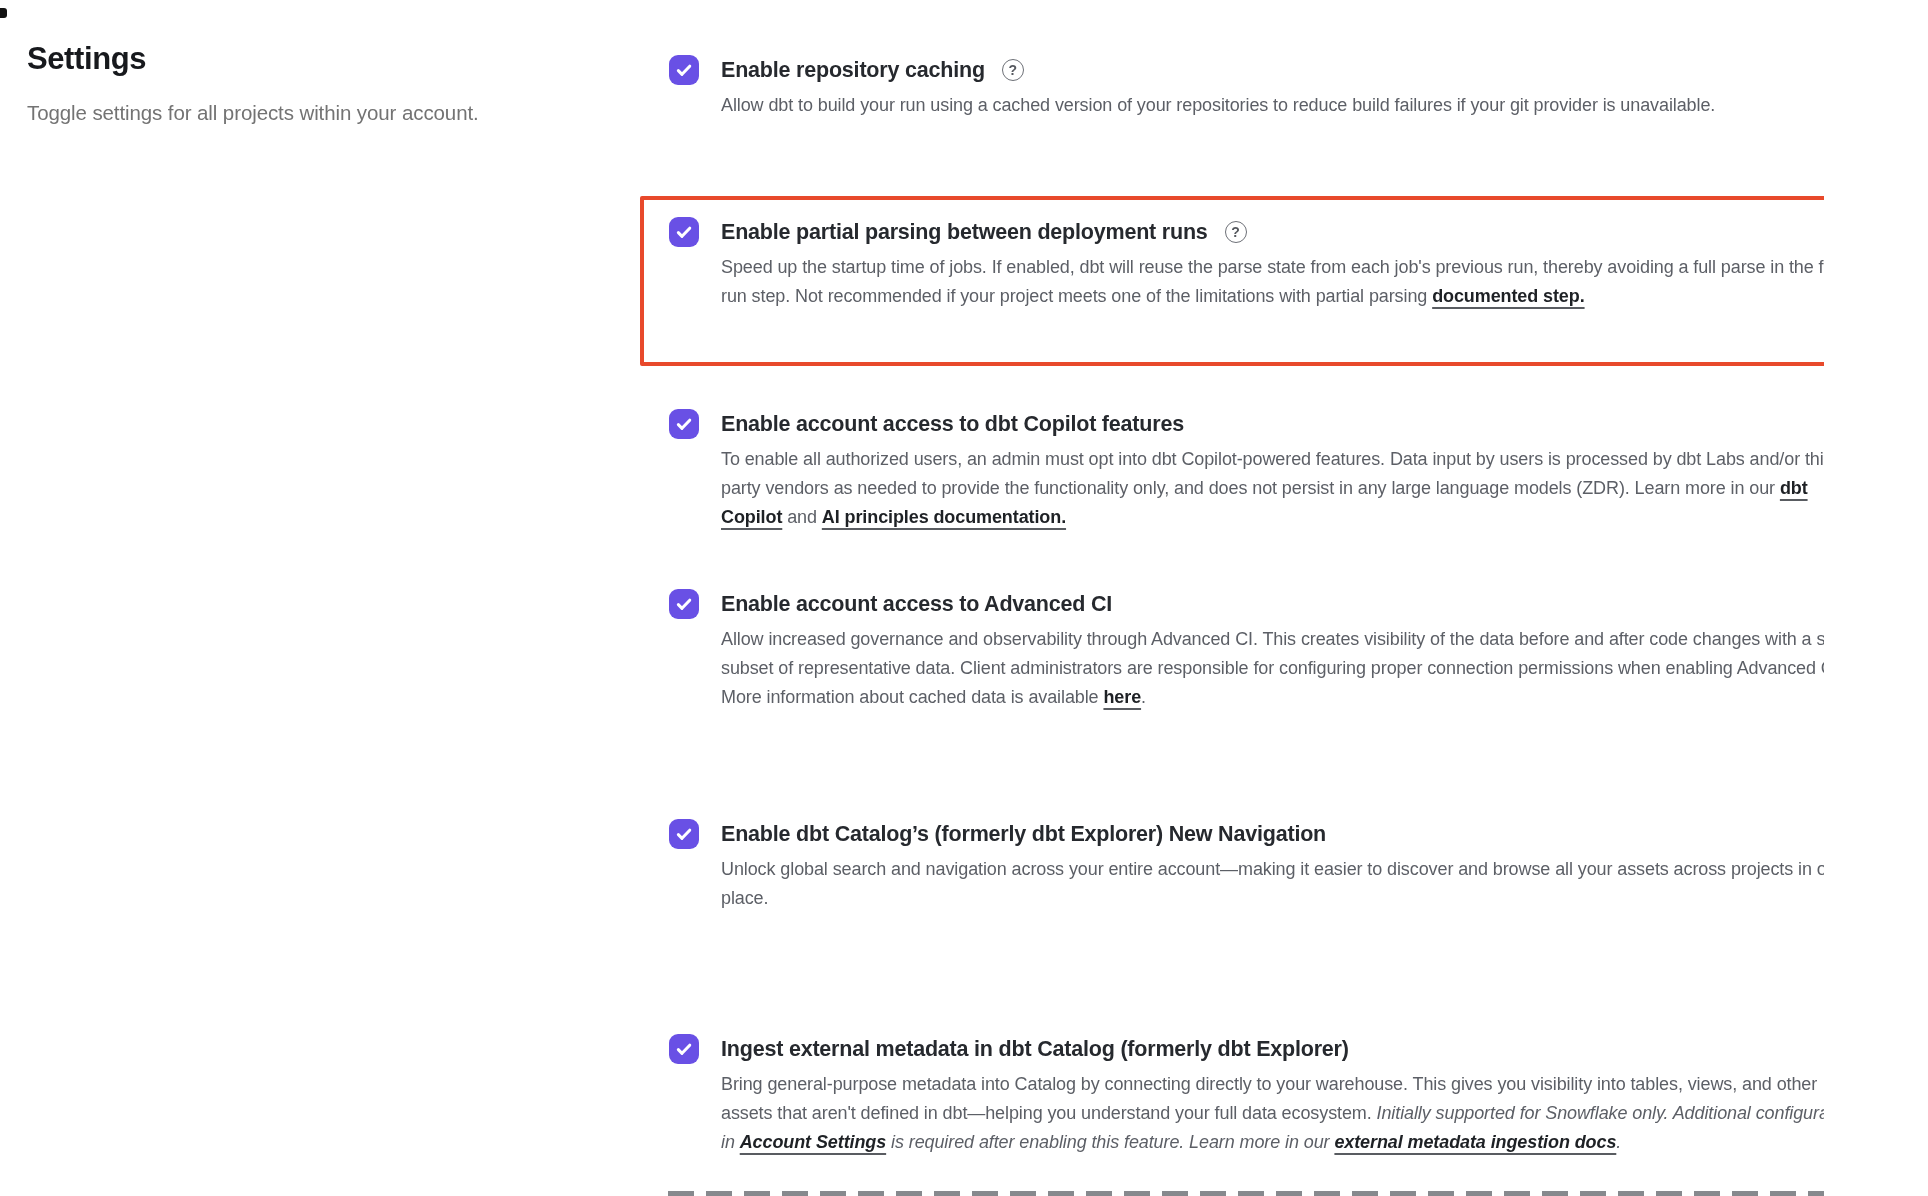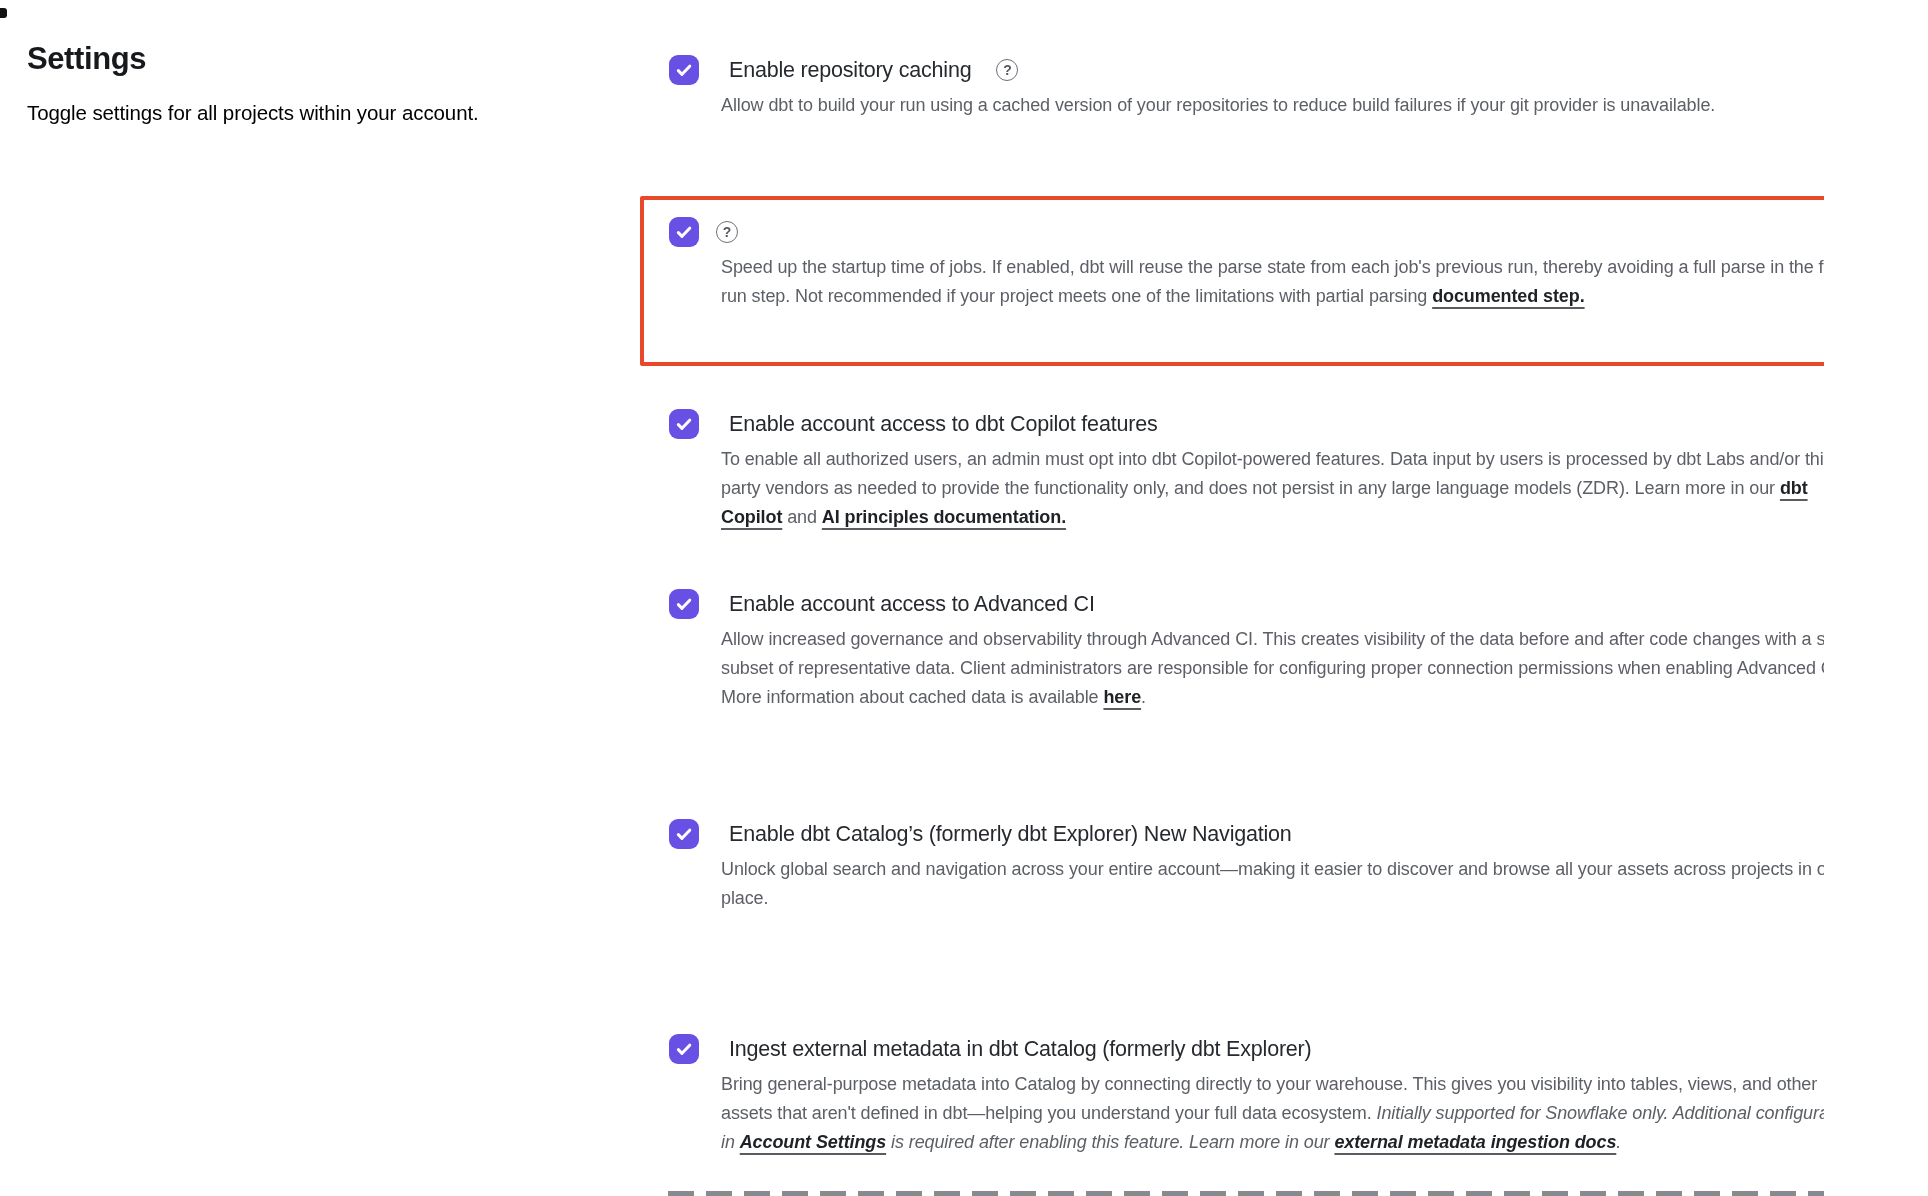--- a/index.html
+++ b/index.html
@@ -16,42 +16,42 @@
     position:absolute;left:0;top:8px;width:7px;height:10px;
     background:#121212;border-radius:0 3px 3px 0;
   }
   
   .left-col{position:absolute;left:27px;top:40px;width:560px;}
   .page-title{
     margin:0;font-size:31px;font-weight:700;letter-spacing:-0.4px;
     color:#17191d;line-height:38px;
   }
   .page-subtitle{
-    margin:22px 0 0 0;font-size:20.5px;color:#000000;
+    margin:22px 0 0 0;font-size:20.5px;color:#737373;
     letter-spacing:-0.1px;line-height:26px;
   }
   
   .highlight-box{
     position:absolute;left:640px;top:196px;width:1233px;height:170px;
     border:4px solid #e8492b;border-radius:2px;
     box-sizing:border-box;pointer-events:none;
   }
   
   .settings-list{position:absolute;left:669px;top:0;width:1200px;}
   .setting{position:absolute;left:0;width:1200px;}
   .setting .row{display:flex;align-items:center;gap:22px;height:30px;}
   .checkbox{
     flex:0 0 30px;width:30px;height:30px;border-radius:9px;
     background:var(--accent,#6950e5);
     display:inline-flex;align-items:center;justify-content:center;
     cursor:pointer;
   }
   .checkbox svg{width:20px;height:20px;display:block;}
   .setting-label{
-    margin:8px;font-size:21.5px;font-weight:400;letter-spacing:-0.2px;
+    margin:0;font-size:21.5px;font-weight:700;letter-spacing:-0.2px;
     color:#26292e;line-height:30px;white-space:nowrap;
   }
   .help{
     width:22px;height:22px;border-radius:50%;
     border:1.8px solid #6d7077;box-sizing:border-box;
     display:inline-flex;align-items:center;justify-content:center;
     font-size:14px;font-weight:600;color:#55585e;
     margin-left:-5px;cursor:pointer;line-height:1;
   }
   .desc{
@@ -101,20 +101,21 @@
     <p class="desc"><span class="seg-normal">Allow dbt to build your run using a cached version of your repositories to reduce build failures if your git provider is unavailable.</span></p>
   </section>
 
   <section class="setting" style="top: 217px;">
     <div class="row">
       <span class="checkbox">
         <svg viewBox="0 0 24 24">
           <path d="M5.2 12.8 L9.6 17.2 L18.9 7.4" fill="none" stroke="#ffffff" stroke-width="3.6" stroke-linecap="round" stroke-linejoin="round"></path>
         </svg>
       </span>
+      <h2 class="setting-label">Enable partial parsing between deployment runs</h2>
       <span class="help">?</span>
     </div>
     <p class="desc"><span class="seg-normal">Speed up the startup time of jobs. If enabled, dbt will reuse the parse state from each job's previous run, thereby avoiding a full parse in the first run step. Not recommended if your project meets one of the limitations with partial parsing </span><span class="seg-link">documented step.</span></p>
   </section>
 
   <section class="setting" style="top: 409px;">
     <div class="row">
       <span class="checkbox">
         <svg viewBox="0 0 24 24">
           <path d="M5.2 12.8 L9.6 17.2 L18.9 7.4" fill="none" stroke="#ffffff" stroke-width="3.6" stroke-linecap="round" stroke-linejoin="round"></path>

